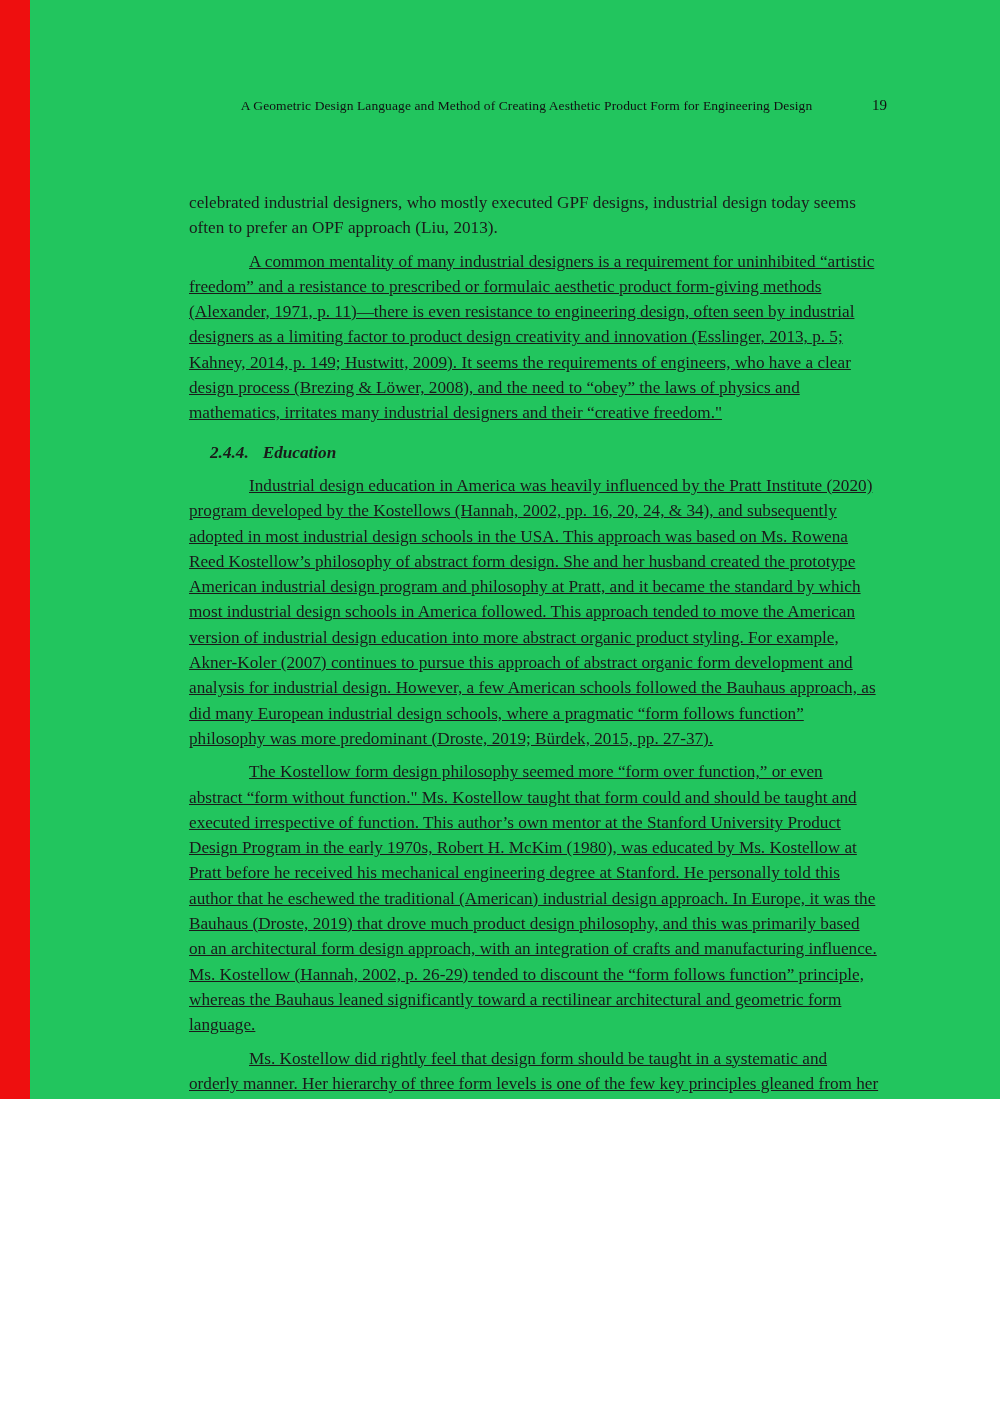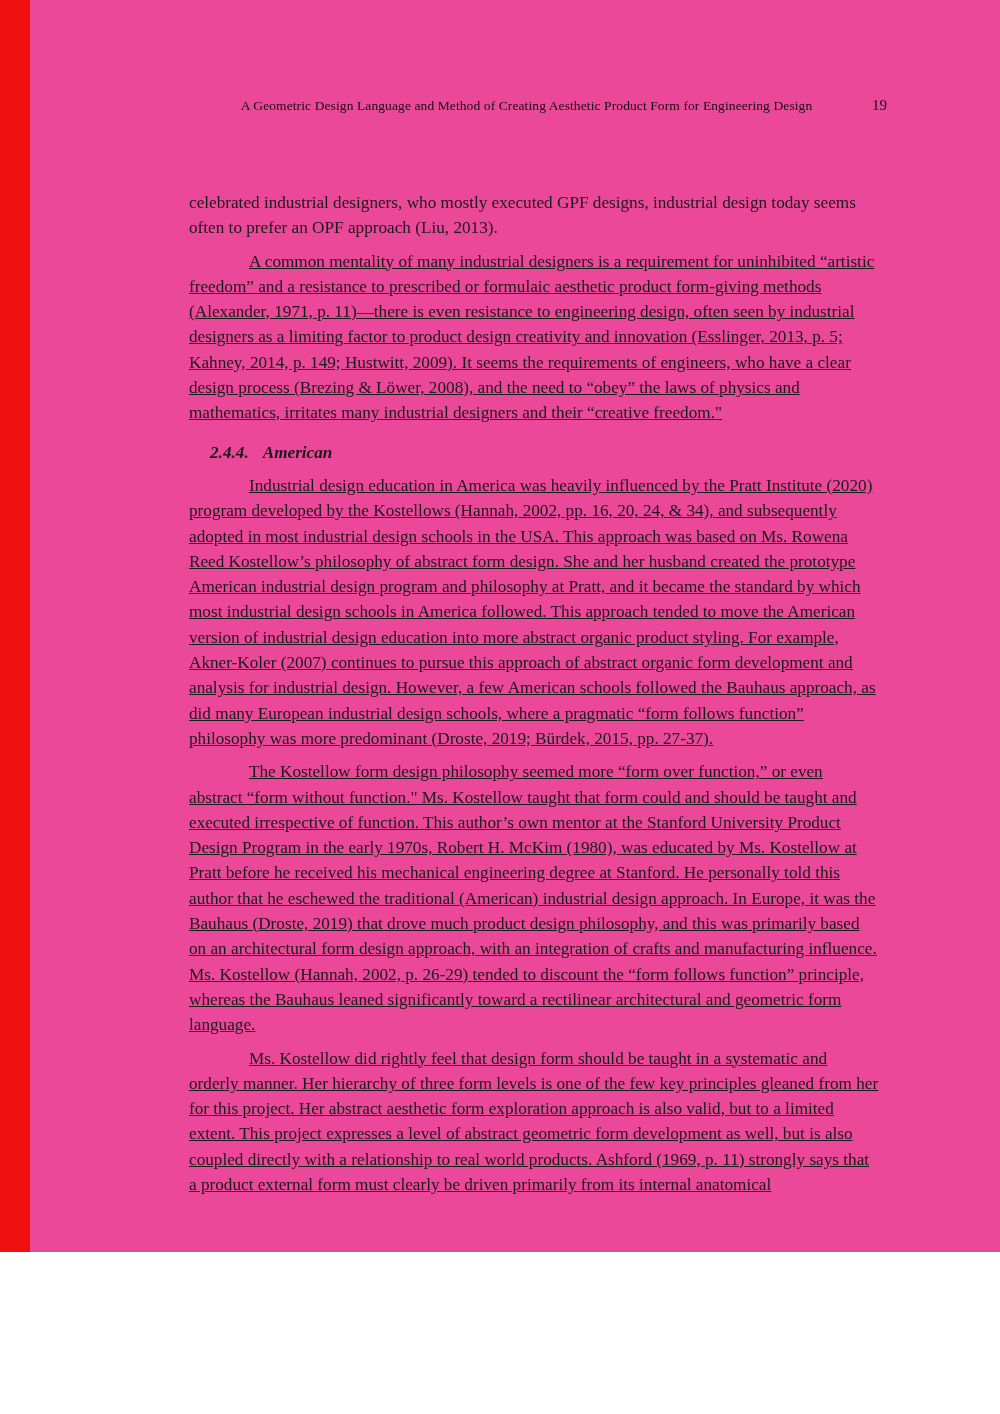--- a/index.html
+++ b/index.html
@@ -1,20 +1,20 @@
 <!DOCTYPE html>
 <html><head>
 <meta charset="utf-8">
 <style>
   html, body { margin: 0; padding: 0; background: #ffffff; }
   .page {
     position: relative;
     width: 1000px;
-    height: 1252px;
-    background: #ec4899;
+    height: 1099px;
+    background: #22c55e;
     font-family: "Liberation Serif", serif;
     color: #1a1a1a;
     overflow: hidden;
   }
   .left-bar {
     position: absolute;
     left: 0; top: 0;
     width: 30px; height: 1414px;
   }
   .running-header {
@@ -66,20 +66,20 @@
 
   <div class="running-header">
     <span class="title">A Geometric Design Language and Method of Creating Aesthetic Product Form for Engineering Design</span>
     <span class="pagenum">19</span>
   </div>
 
   <div class="body-text">
     <p>celebrated industrial designers, who mostly executed GPF designs, industrial design today seems often to prefer an OPF approach (Liu, 2013).</p>
     <p class="indent">A common mentality of many industrial designers is a requirement for uninhibited “artistic freedom” and a resistance to prescribed or formulaic aesthetic product form-giving methods (Alexander, 1971, p. 11)—there is even resistance to engineering design, often seen by industrial designers as a limiting factor to product design creativity and innovation (Esslinger, 2013, p. 5; Kahney, 2014, p. 149; Hustwitt, 2009). It seems the requirements of engineers, who have a clear design process (Brezing &amp; Löwer, 2008), and the need to “obey” the laws of physics and mathematics, irritates many industrial designers and their “creative freedom."</p>
     <h3 class="section-heading">
-      <span class="num">2.4.4.</span><span>American</span>
+      <span class="num">2.4.4.</span><span>Education</span>
     </h3>
     <p class="indent">Industrial design education in America was heavily influenced by the Pratt Institute (2020) program developed by the Kostellows (Hannah, 2002, pp. 16, 20, 24, &amp; 34), and subsequently adopted in most industrial design schools in the USA. This approach was based on Ms. Rowena Reed Kostellow’s philosophy of abstract form design. She and her husband created the prototype American industrial design program and philosophy at Pratt, and it became the standard by which most industrial design schools in America followed. This approach tended to move the American version of industrial design education into more abstract organic product styling. For example, Akner-Koler (2007) continues to pursue this approach of abstract organic form development and analysis for industrial design. However, a few American schools followed the Bauhaus approach, as did many European industrial design schools, where a pragmatic “form follows function” philosophy was more predominant (Droste, 2019; Bürdek, 2015, pp. 27-37).</p>
     <p class="indent">The Kostellow form design philosophy seemed more “form over function,” or even abstract “form without function." Ms. Kostellow taught that form could and should be taught and executed irrespective of function. This author’s own mentor at the Stanford University Product Design Program in the early 1970s, Robert H. McKim (1980), was educated by Ms. Kostellow at Pratt before he received his mechanical engineering degree at Stanford. He personally told this author that he eschewed the traditional (American) industrial design approach. In Europe, it was the Bauhaus (Droste, 2019) that drove much product design philosophy, and this was primarily based on an architectural form design approach, with an integration of crafts and manufacturing influence. Ms. Kostellow (Hannah, 2002, p. 26-29) tended to discount the “form follows function” principle, whereas the Bauhaus leaned significantly toward a rectilinear architectural and geometric form language.</p>
     <p class="indent">Ms. Kostellow did rightly feel that design form should be taught in a systematic and orderly manner. Her hierarchy of three form levels is one of the few key principles gleaned from her for this project. Her abstract aesthetic form exploration approach is also valid, but to a limited extent. This project expresses a level of abstract geometric form development as well, but is also coupled directly with a relationship to real world products. Ashford (1969, p. 11) strongly says that a product external form must clearly be driven primarily from its internal anatomical</p>
   </div>
 
 </div>
 
 </body></html>

